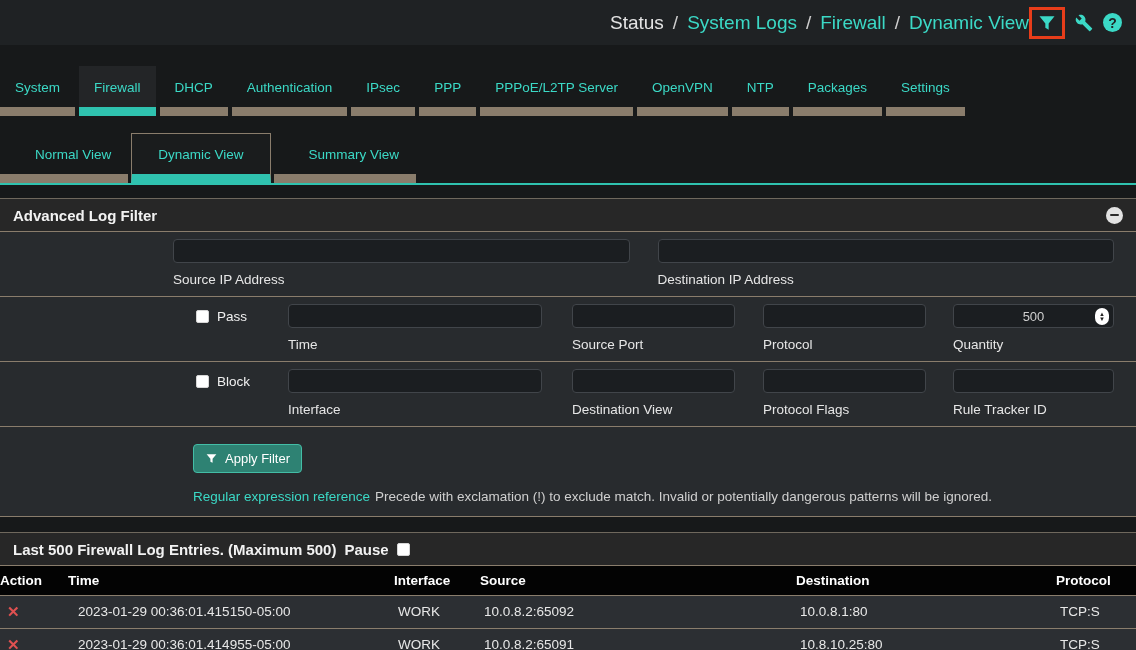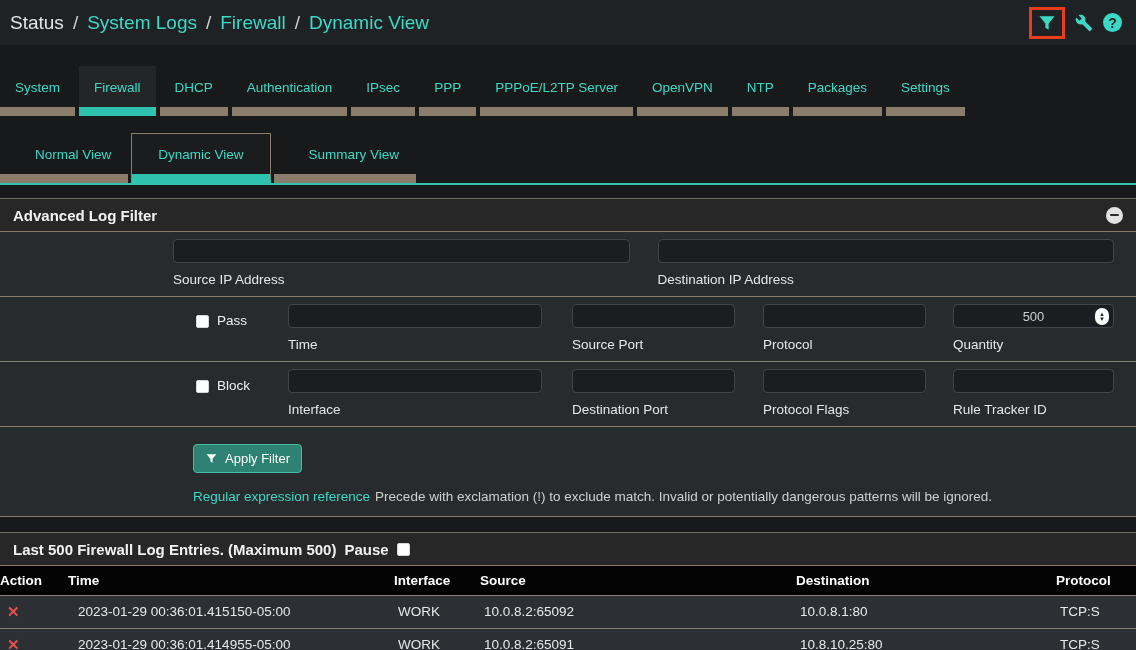--- a/index.html
+++ b/index.html
@@ -6,21 +6,21 @@
   html,body { width:1136px; height:650px; overflow:hidden; }
   body {
     background:#17191a;
     font-family:"Liberation Sans", sans-serif;
     color:#e8e8e8;
   }
 
   
   .topbar {
     height:45px; background:#1f2224;
-    display:flex; align-items:center; justify-content:space-between;
+    display:flex; align-items:center; justify-content:flex-end;
     padding:0 14px 0 10px;
   }
   .breadcrumb { font-size:19px; display:flex; align-items:center; gap:9px; }
   .breadcrumb .crumb-plain { color:#e4e4e4; }
   .breadcrumb .crumb-link  { color:#3bd9c6; text-decoration:none; cursor:pointer; }
   .breadcrumb .crumb-sep   { color:#cfcfcf; }
   .topbar-icons { display:flex; align-items:center; gap:10px; }
   .hl-box {
     border:3px solid #e73d1a; padding:3px 5px;
     display:flex; align-items:center; justify-content:center;
@@ -90,21 +90,21 @@
     font-family:"Liberation Sans", sans-serif;
     text-align:center;
   }
   .w-half  { flex:1; }
   .gap28   { margin-right:28px; }
   .w-time  { width:254px; margin-right:30px; }
   .w-port  { width:163px; margin-right:28px; }
   .w-proto { width:163px; margin-right:27px; }
   .w-qty   { width:161px; }
   .cb-cell {
-    width:115px; height:24px; display:flex; align-items:flex-end; gap:8px;
+    width:115px; height:24px; display:flex; align-items:center; gap:8px;
     padding-left:23px; flex-shrink:0;
   }
   .cb {
     appearance:none; -webkit-appearance:none;
     width:13px; height:13px; background:#ffffff; border-radius:2px;
     border:1px solid #d6d6d6; cursor:pointer; flex-shrink:0;
   }
   .cb-label { font-size:13.5px; color:#f0f0f0; }
   .qty-wrap { position:relative; }
   .qty-wrap input { width:100%; padding-right:24px; color:#8a8f93; }
@@ -251,21 +251,21 @@
       <div class="cb-cell">
         <input type="checkbox" class="cb" style="">
         <span class="cb-label">Block</span>
       </div>
       <div class="field w-time">
         <input type="text" style="">
         <label>Interface</label>
       </div>
       <div class="field w-port">
         <input type="text" style="">
-        <label>Destination Port</label>
+        <label>Destination View</label>
       </div>
       <div class="field w-proto">
         <input type="text" style="">
         <label>Protocol Flags</label>
       </div>
       <div class="field w-qty">
         <input type="text" style="">
         <label>Rule Tracker ID</label>
       </div>
     </div>

